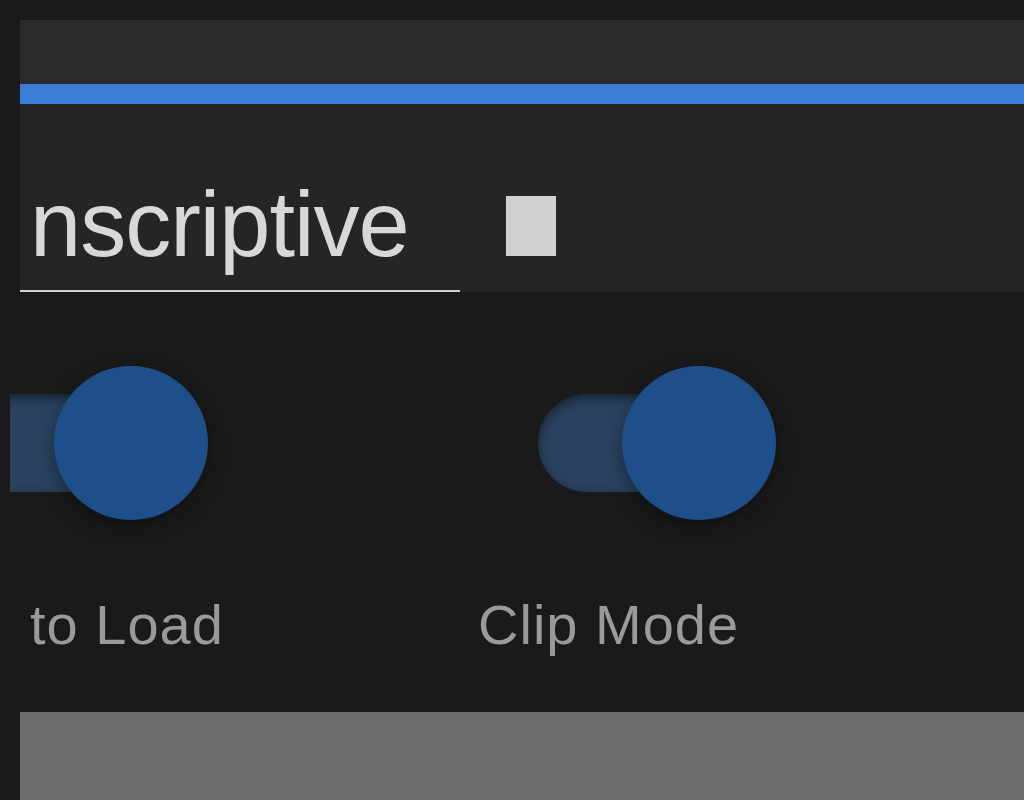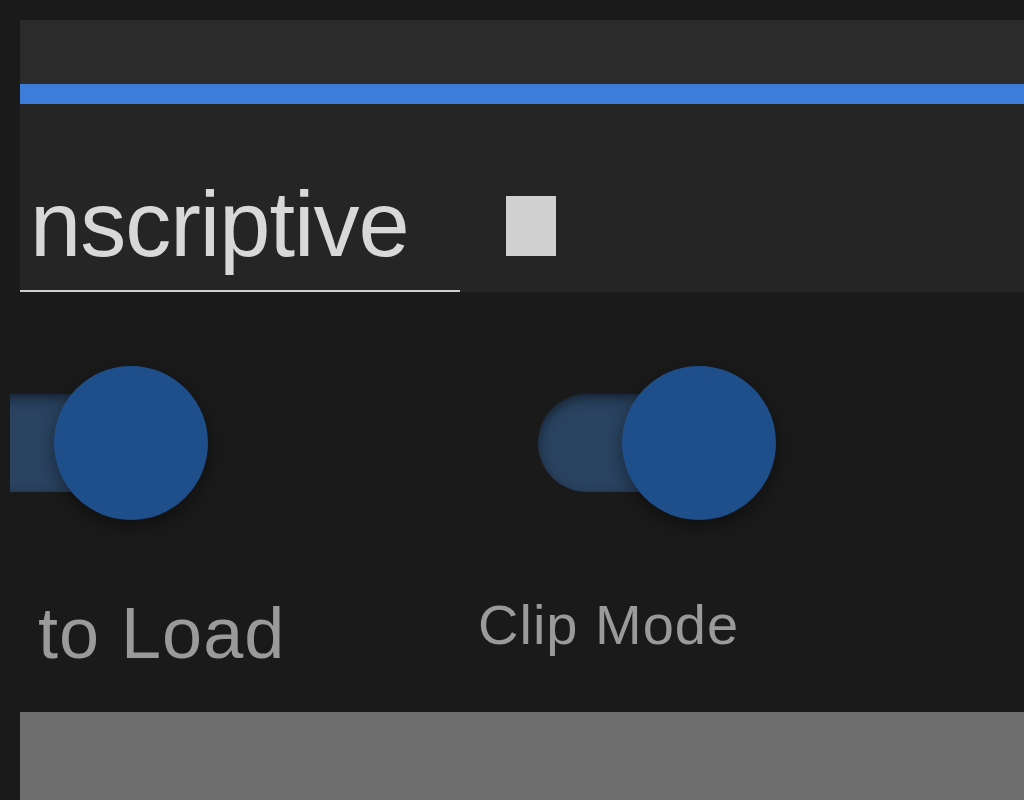--- a/index.html
+++ b/index.html
@@ -99,24 +99,24 @@
       right: -18px;
       top: -28px;
       width: 154px;
       height: 154px;
       background: #1e4f8a;
       border-radius: 50%;
       box-shadow: 0 6px 18px rgba(0,0,0,0.4);
     }
     .toggle-label-1 {
       position: absolute;
-      left: 8px;
+      left: 0;
       top: 290px;
       color: #9a9a9a;
-      font-size: 72px;
+      font-size: 56px;
       font-weight: 400;
       letter-spacing: 1px;
     }
     .toggle-label-2 {
       position: absolute;
       left: 448px;
       top: 290px;
       color: #9a9a9a;
       font-size: 56px;
       font-weight: 400;

